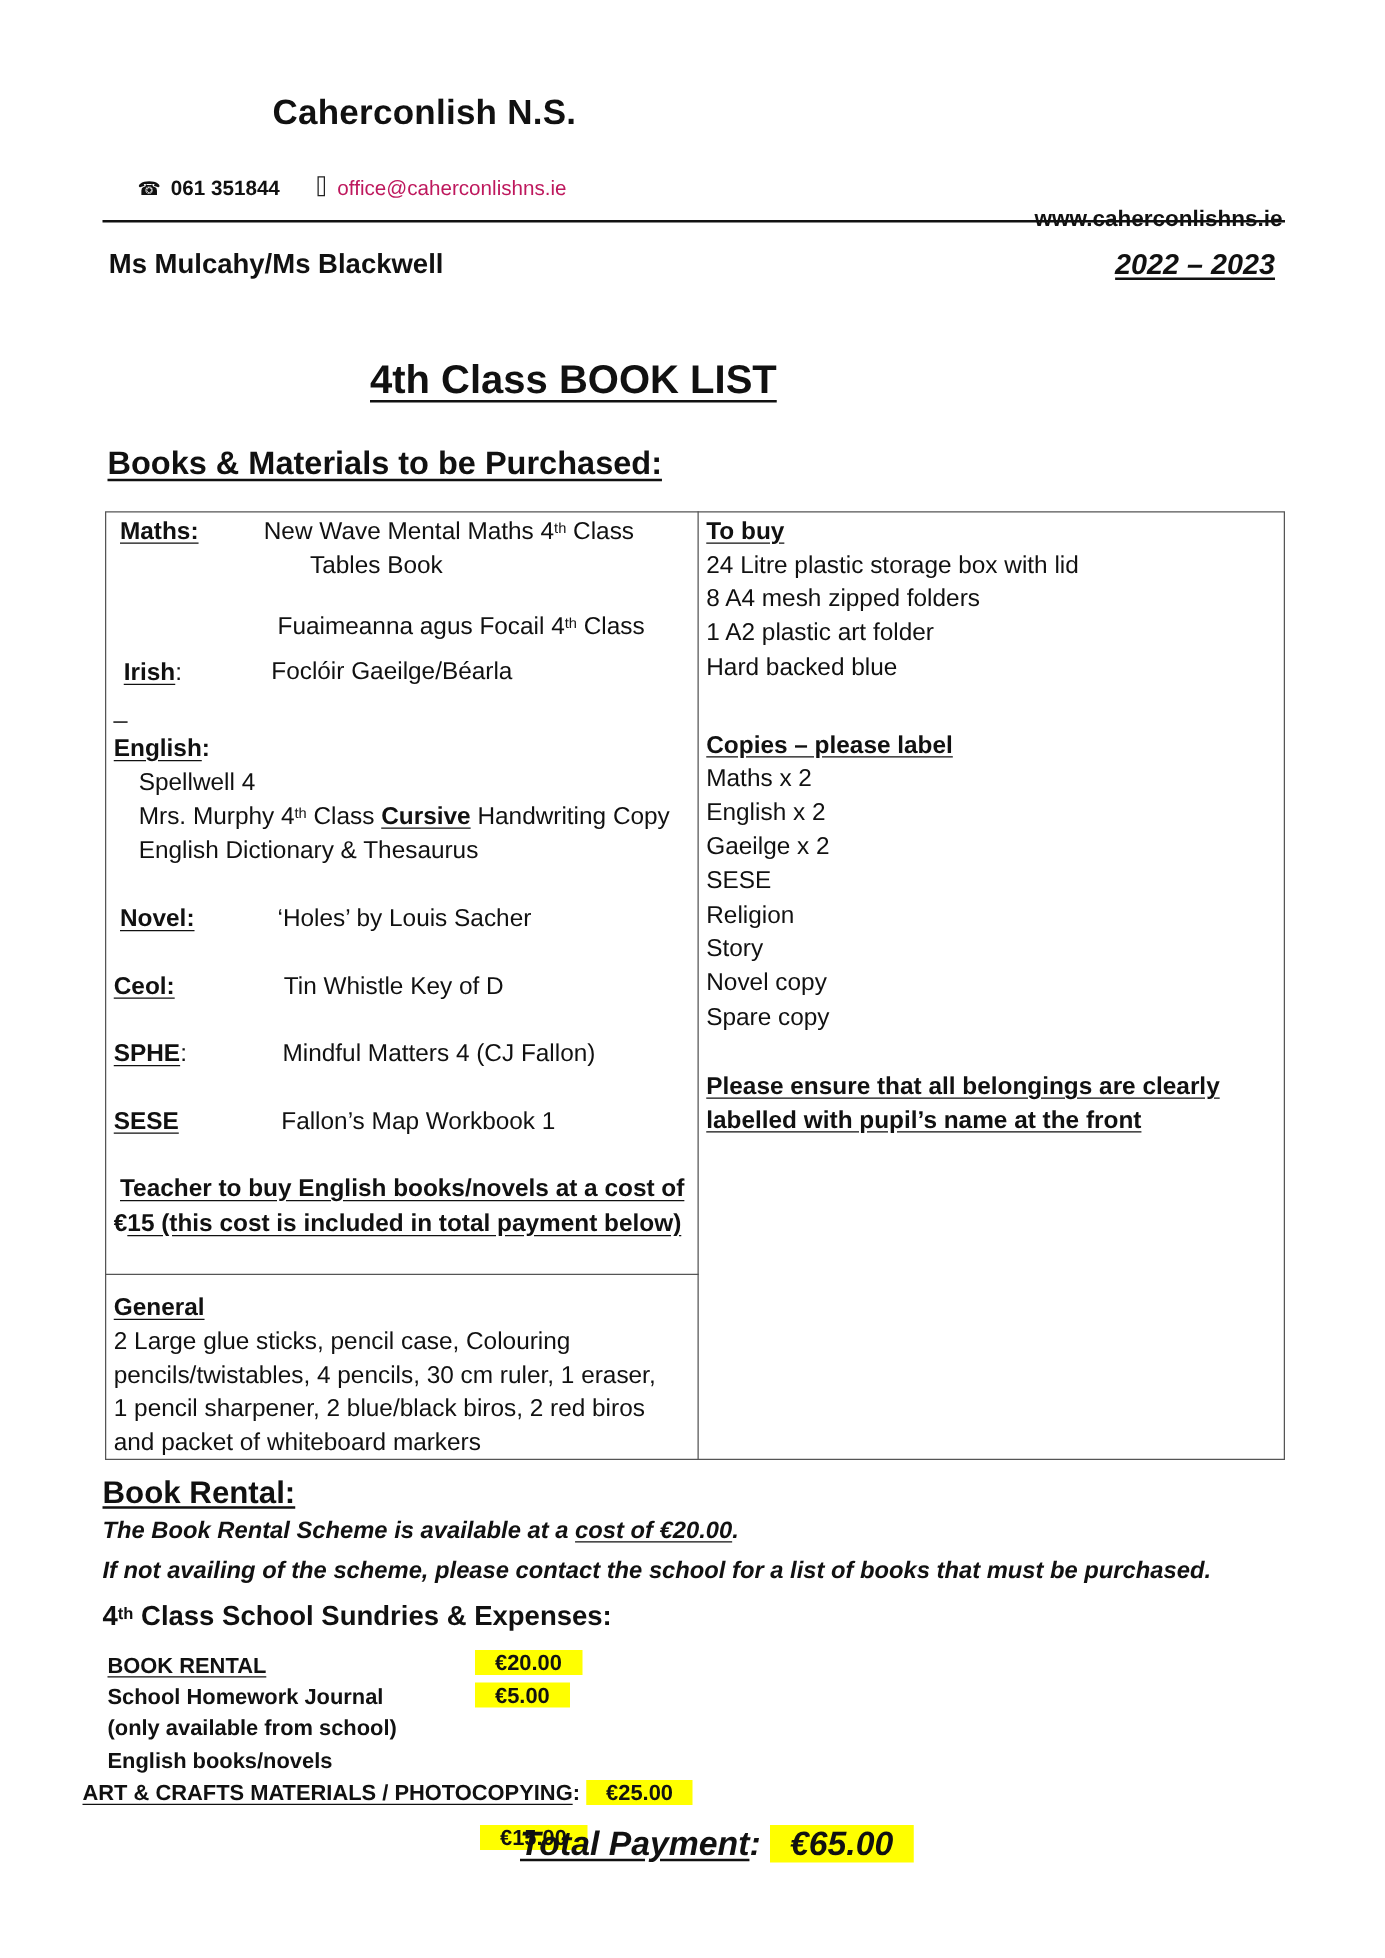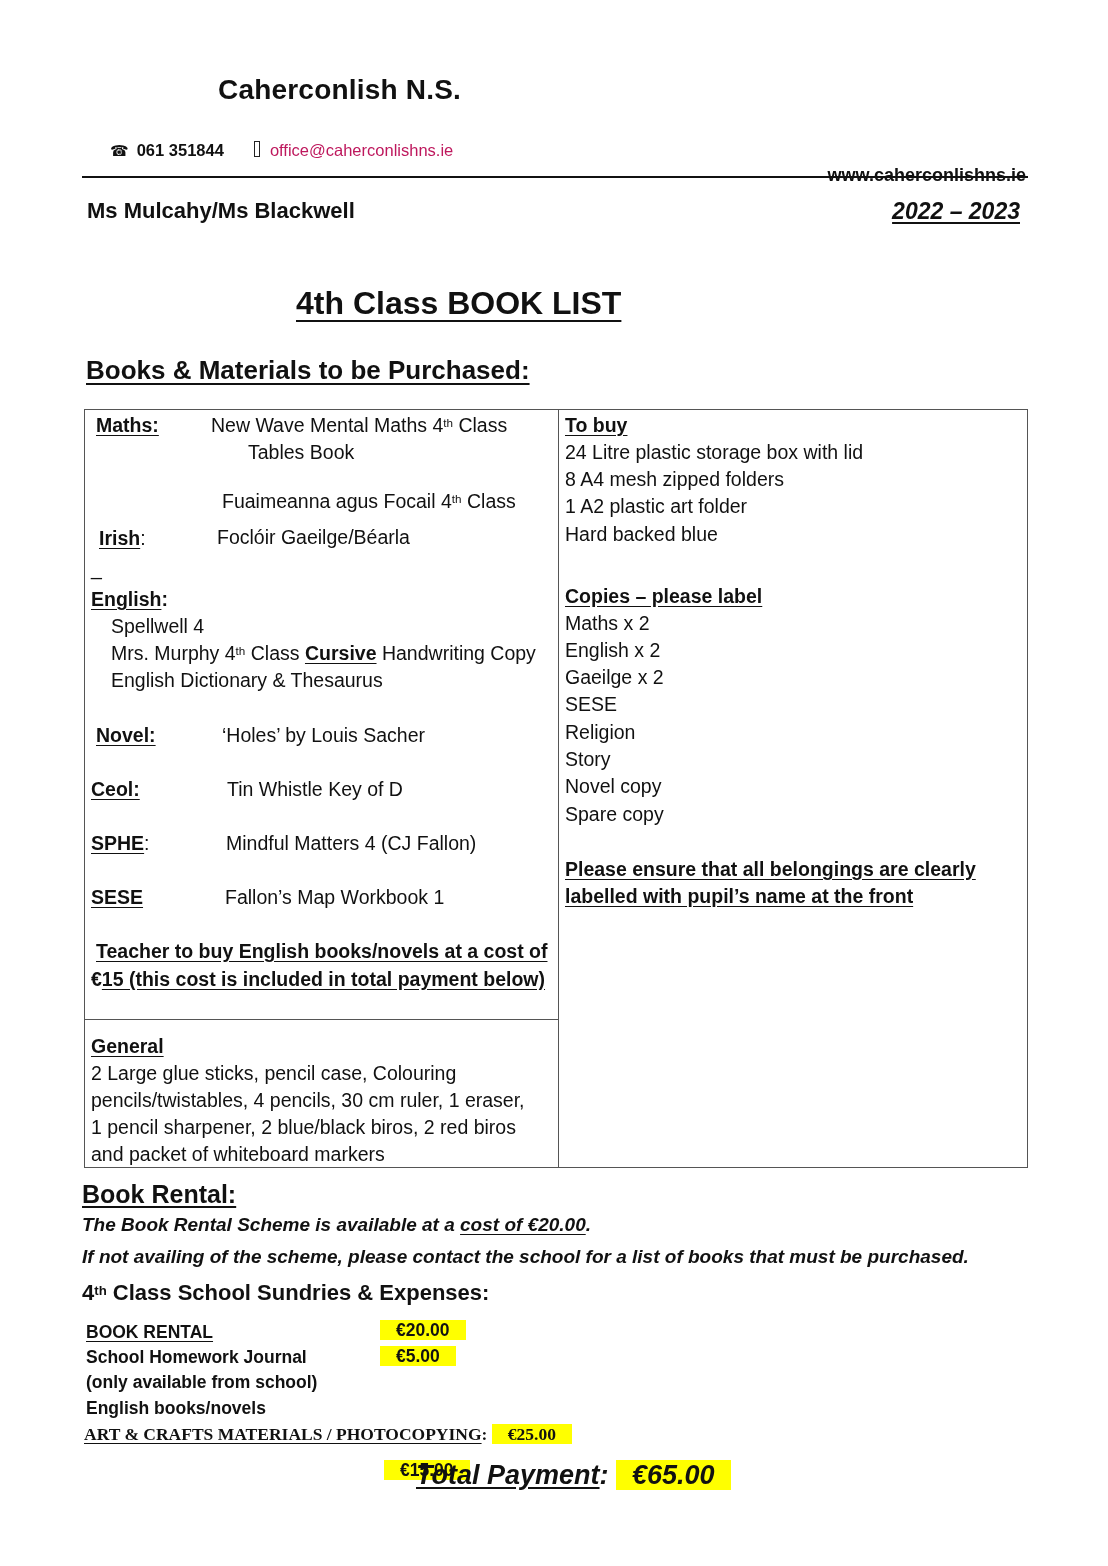--- a/index.html
+++ b/index.html
@@ -131,15 +131,15 @@
 <div class="abs exp" style="left:380px; top:1320px;"><span class="hl">€20.00</span></div>
 
 <div class="abs exp" style="left:86px; top:1347px;">School Homework Journal</div>
 <div class="abs exp" style="left:380px; top:1346px;"><span class="hl">€5.00</span></div>
 
 <div class="abs exp" style="left:86px; top:1372px;">(only available from school)</div>
 
 <div class="abs exp" style="left:86px; top:1398px;">English books/novels</div>
 <div class="abs exp" style="left:384px; top:1460px;"><span class="hl">€15.00</span></div>
 
-<div class="abs exp" style="left:84px; top:1424px;font-family:Liberation Serif, serif;"><span class="u">ART &amp; CRAFTS MATERIALS / PHOTOCOPYING</span><span>: </span><span class="hl">€25.00</span></div>
+<div class="abs exp" style="left:66px; top:1424px;"><span class="u">ART &amp; CRAFTS MATERIALS / PHOTOCOPYING</span><span>: </span><span class="hl">€25.00</span></div>
 
 <div class="abs total"><span class="u">Total Payment</span><span>: </span><span class="hl">€65.00</span></div>
 
 </body></html>

